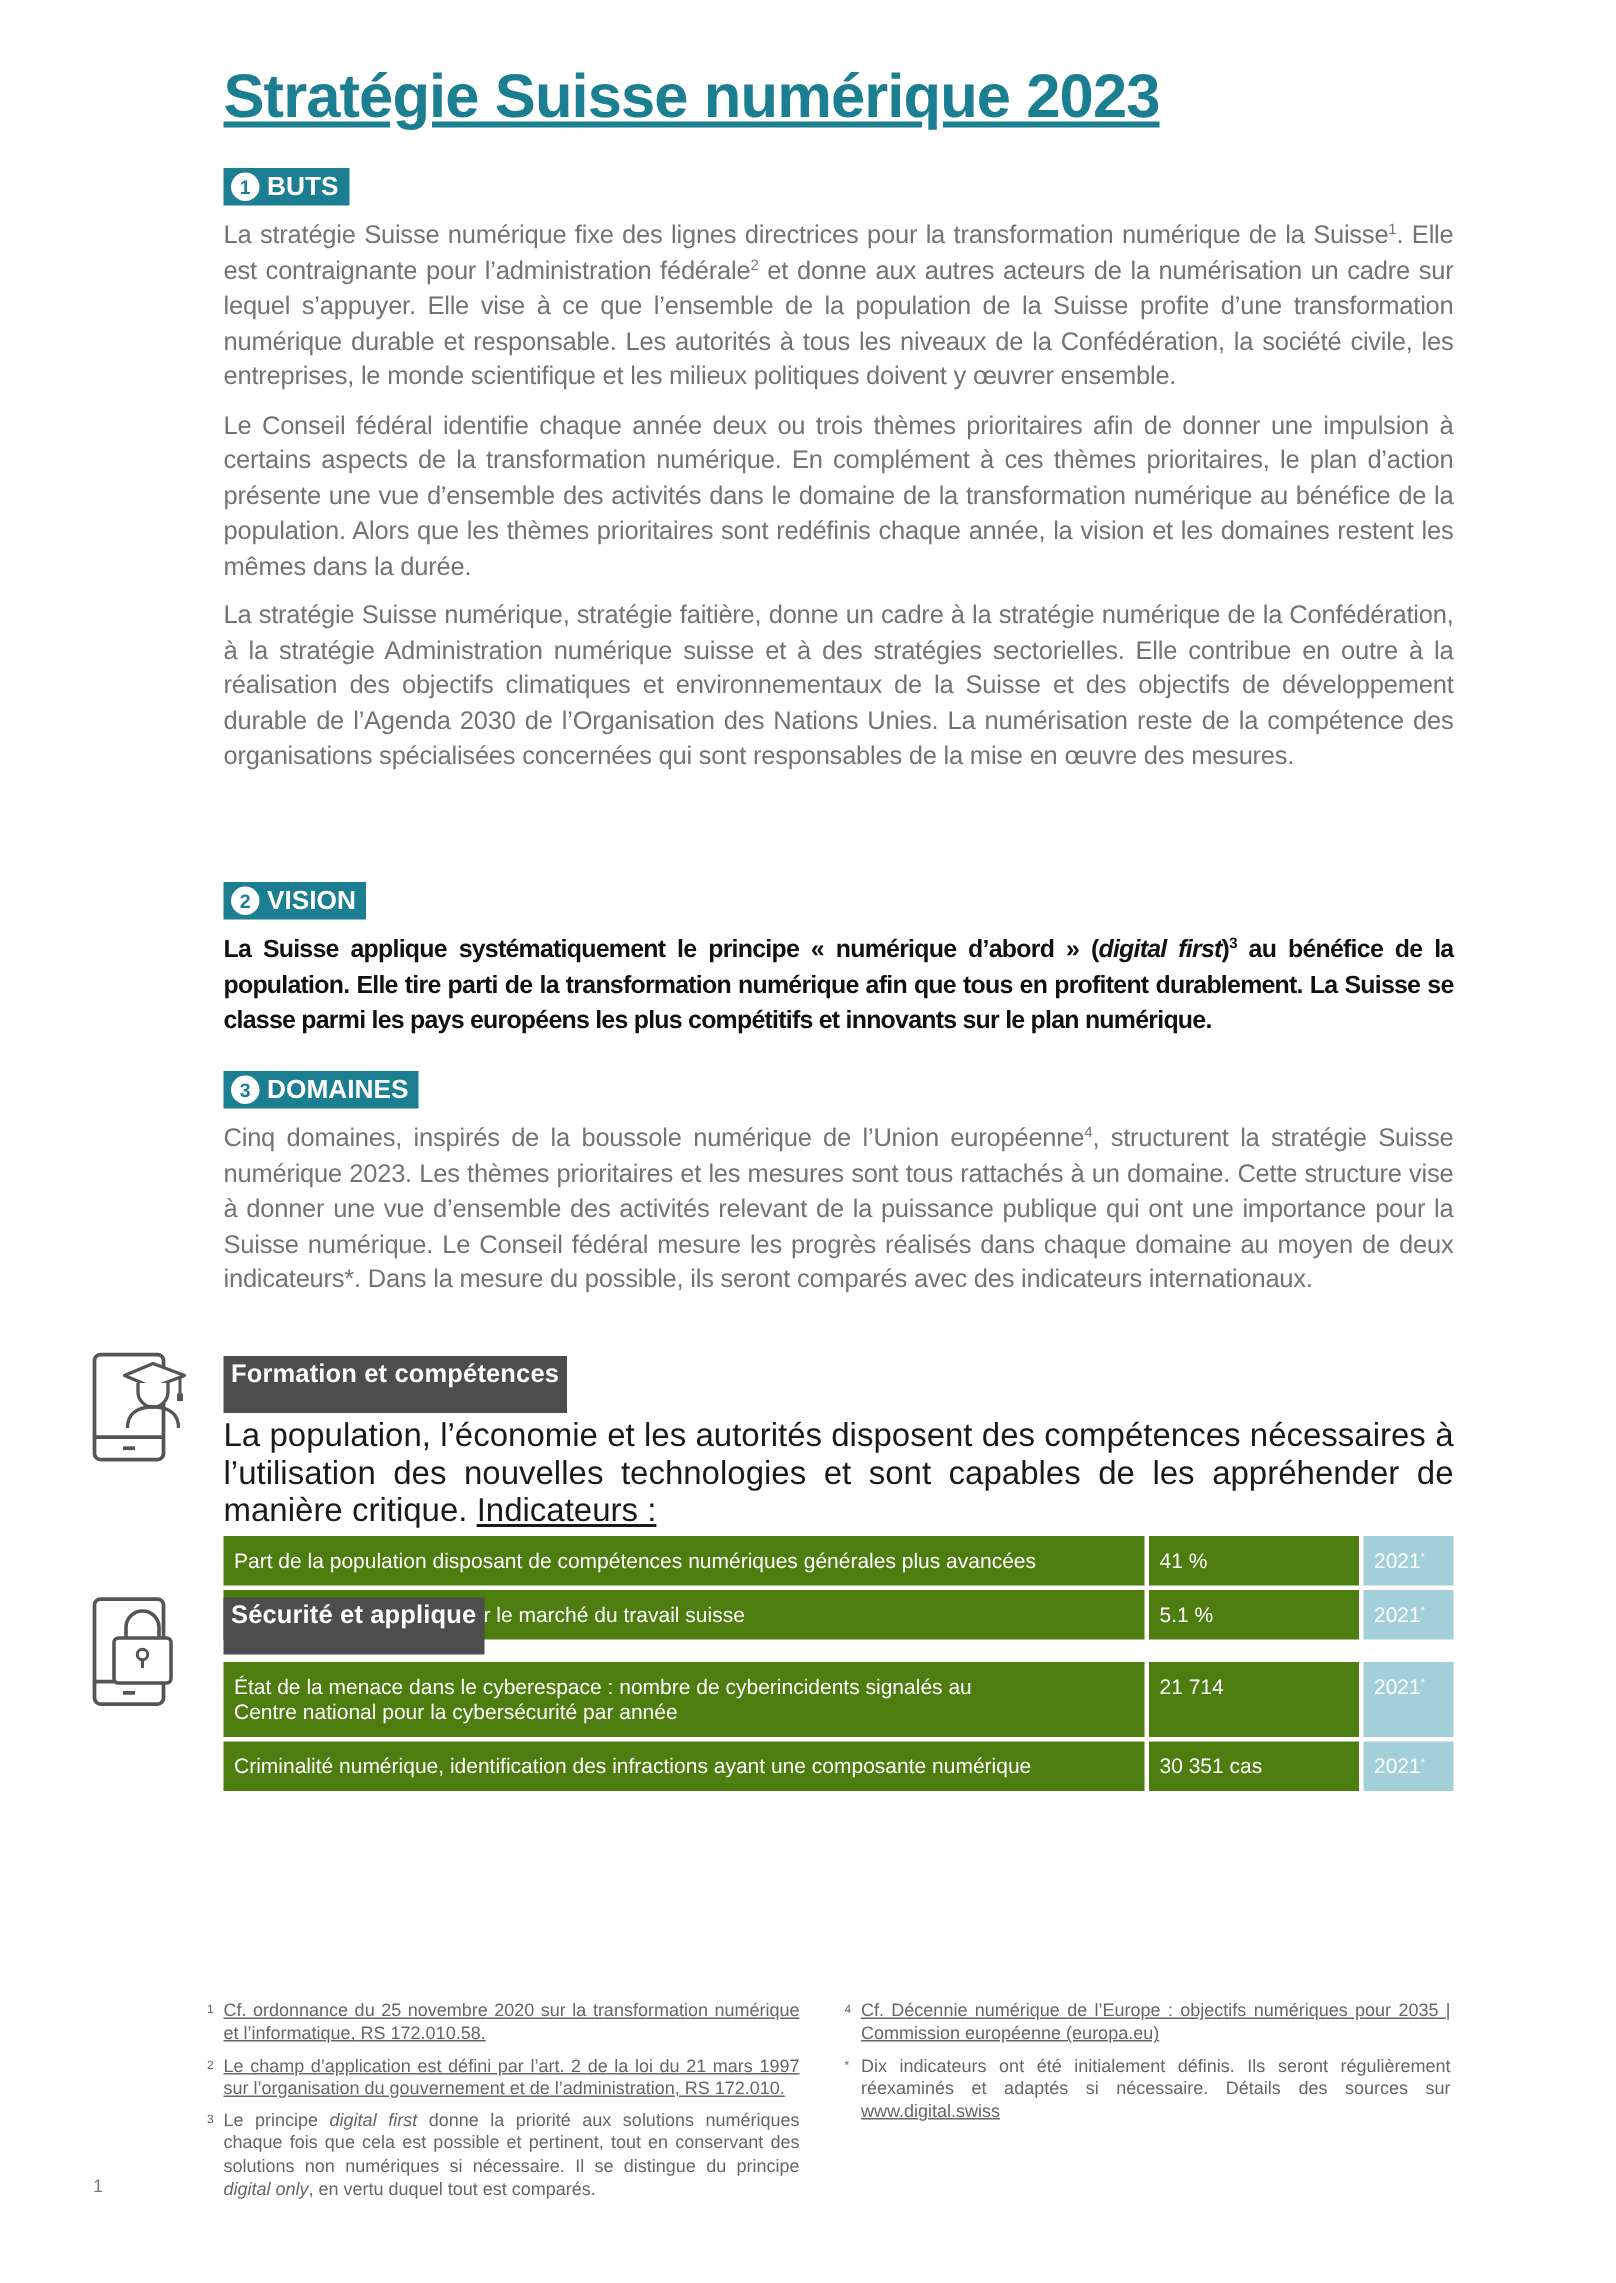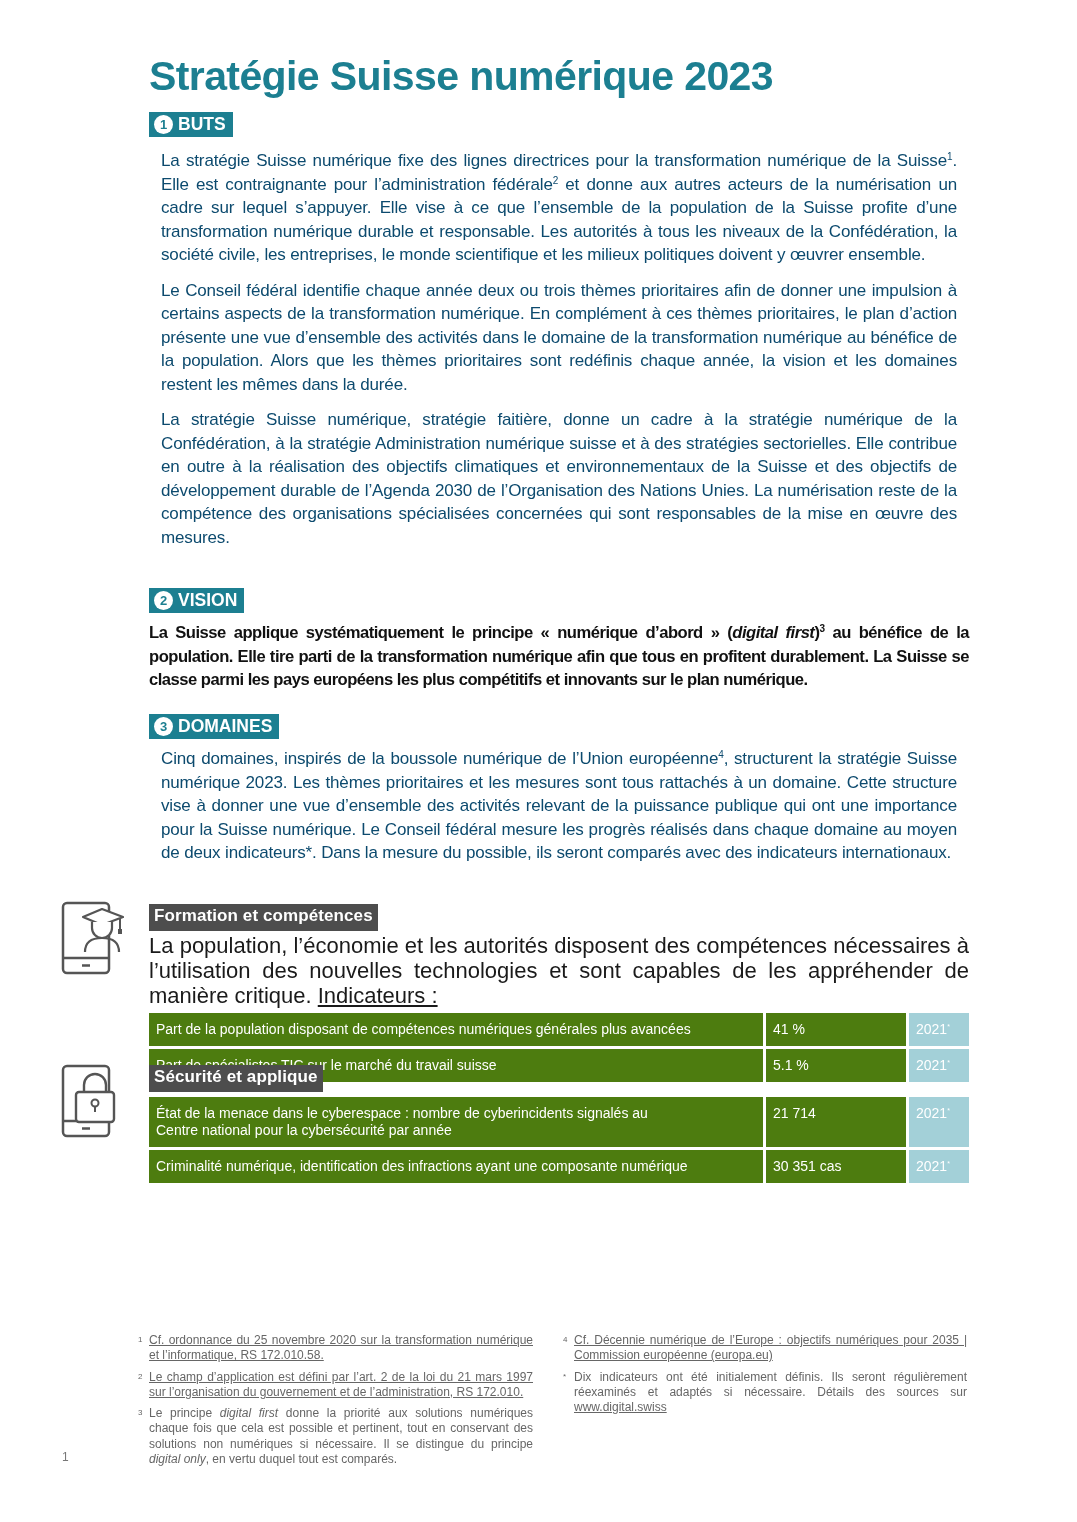--- a/index.html
+++ b/index.html
@@ -1,30 +1,30 @@
 <!DOCTYPE html>
 <html><head>
 <meta charset="utf-8">
 <style>
   html, body { margin: 0; padding: 0; background: #ffffff; }
   body { width: 1077px; height: 1522px; position: relative; overflow: hidden;
          font-family: "Liberation Sans", sans-serif; color: #555555; }
-  h1 { position: absolute; left: 149px; top: 48px; margin: 0; font-size: 41px; font-weight: bold;
-       color: #1c7f91; letter-spacing: -0.6px; line-height: 56px; white-space: nowrap; }
+  h1 { position: absolute; left: 149px; top: 36px; margin: 0; font-size: 41px; font-weight: bold;
+       color: #1c7f91; letter-spacing: -0.6px; line-height: 56px; white-space: nowrap; text-decoration: underline; }
   .section-tag { display: inline-flex; align-items: center; background: #1c7f91; color: #ffffff;
        font-weight: bold; font-size: 17.5px; padding: 0 7px 0 5px; height: 25px; line-height: 25px; }
   .num-circle { display: inline-block; width: 19px; height: 19px; border-radius: 50%; background: #fff;
        color: #1c7f91; font-size: 13px; line-height: 19px; text-align: center; margin-right: 5px; font-weight: bold; }
-  .para { font-size: 17px; line-height: 23.5px; color: #0c4a6e; text-align: justify; margin: 12px; letter-spacing: -0.15px; }
+  .para { font-size: 17px; line-height: 23.5px; color: #737373; text-align: justify; margin: 0; letter-spacing: -0.15px; }
   .para sup { font-size: 10px; vertical-align: 6px; line-height: 0; }
   .vision { font-size: 16.6px; line-height: 23.5px; color: #111111; font-weight: bold; text-align: justify; margin: 0; letter-spacing: -0.5px; }
   .vision sup { font-size: 10px; vertical-align: 6px; line-height: 0; }
   .block { position: absolute; left: 149px; width: 820px; }
   .domain-tag { display: inline-block; background: #4d4d4d; color: #ffffff; font-weight: bold;
-       font-size: 17px; padding: 0 5px; height: 27px; line-height: 23px; letter-spacing: 0.1px; }
+       font-size: 17px; padding: 0 5px; height: 38px; line-height: 23px; letter-spacing: 0.1px; }
   .domain-text { font-size: 22px; line-height: 25px; color: #1a1a1a; text-align: justify; margin: 0; }
   .domain-text a { color: #1a1a1a; text-decoration: underline; }
   table.ind { border-collapse: separate; border-spacing: 3px; margin-left: -3px; width: 826px; }
   table.ind td { background: #4d7c0f; color: #ffffff; font-size: 14px; line-height: 17px; padding: 8px 7px 8px 7px;
        vertical-align: top; }
   table.ind td.year { background: #a3d0d8; width: 46px; }
   table.ind td.val { width: 126px; }
   table.ind td sup { font-size: 7px; vertical-align: 5px; line-height: 0; }
   .icon { position: absolute; left: 60px; width: 66px; height: 76px; }
   .fn-col { position: absolute; top: 1333px; width: 395px; font-size: 12px; line-height: 15.3px; color: #666666; }

